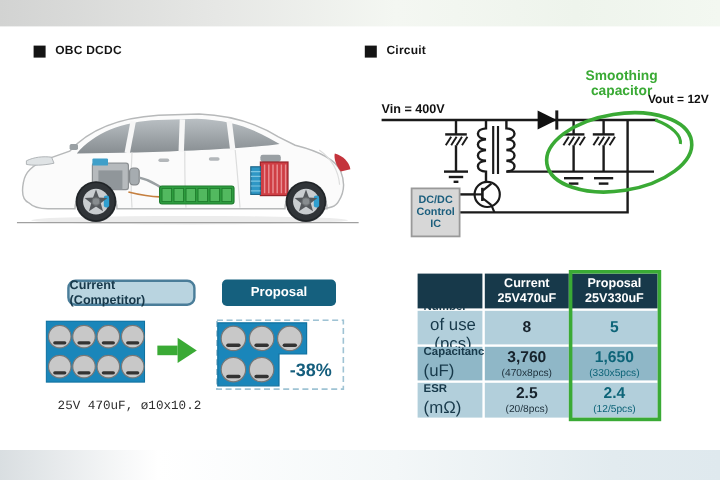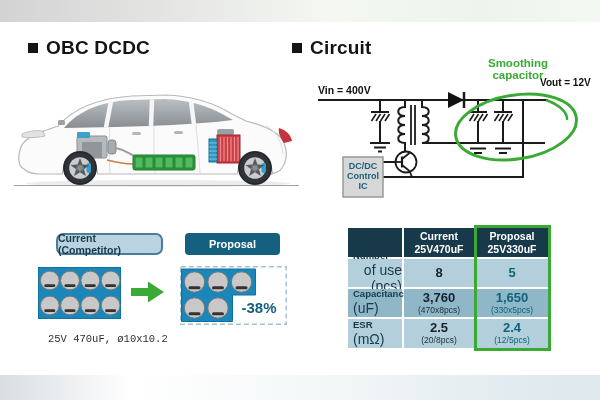--- a/index.html
+++ b/index.html
@@ -2,25 +2,25 @@
 <html><head>
 <meta charset="utf-8">
 <style>
   html,body{margin:0;padding:0;background:#fff;}
   .stage{position:relative;width:600px;height:400px;overflow:hidden;background:#ffffff;
          font-family:"Liberation Sans",sans-serif;-webkit-font-smoothing:antialiased;}
   .band-top{position:absolute;left:0;top:0;width:600px;height:22px;
     background:linear-gradient(90deg,#d2d3d2 0%,#e6e7e5 30%,#f4f7f2 55%,#eef4ec 80%,#f3f8f1 100%);}
   .band-bottom{position:absolute;left:0;top:375px;width:600px;height:25px;
     background:linear-gradient(90deg,#d9dee1 0%,#ffffff 22%,#f3f7f8 55%,#e2ebef 85%,#dfe9ee 100%);}
-  .heading{position:absolute;font-size:19px;font-weight:bold;color:#141414;letter-spacing:.2px;
+  .heading{position:absolute;font-size:10px;font-weight:bold;color:#141414;letter-spacing:.2px;
            display:flex;align-items:center;gap:8px;}
   .heading .sq{width:10px;height:10px;background:#141414;display:inline-block;}
   .h-left{left:28px;top:37px;}
-  .h-right{left:292px;top:37px;}
+  .h-right{left:304px;top:37px;}
 
   .car-svg{position:absolute;left:14px;top:70px;}
   .circuit-svg{position:absolute;left:310px;top:55px;}
 
   .badge-current{position:absolute;left:38px;top:233px;width:107px;height:22px;
     background:#b9d4e0;border:2px solid #4a7d99;border-radius:7px;box-sizing:border-box;
     display:flex;align-items:center;justify-content:center;
     font-size:10.5px;font-weight:bold;color:#17384a;margin-left:18px;}
   .badge-proposal{position:absolute;left:185px;top:233px;width:95px;height:22px;
     background:#15607e;border-radius:4px;box-sizing:border-box;
@@ -32,21 +32,21 @@
   .caption{position:absolute;font-size:10.5px;color:#2e2e2e;line-height:1.25;}
   .cap-current{left:48px;top:333px;font-family:Liberation Mono, monospace;}
   .cap-proposal{left:185px;top:328px;}
 
   .spec-table{position:absolute;left:348px;top:228px;width:200px;height:97px;
     display:grid;grid-template-columns:54px 70px 72px;grid-template-rows:29px 28px 28px 29px;
     gap:2px;background:#ffffff;}
   .spec-table .cell{display:flex;flex-direction:column;align-items:center;justify-content:center;
     text-align:center;line-height:1.15;}
   .cell.hdr{background:#17394a;color:#ffffff;font-size:10.5px;font-weight:bold;}
-  .cell.lbl{align-items:flex-start;text-align:right;padding-left:5px;box-sizing:border-box;
+  .cell.lbl{align-items:flex-start;text-align:center;padding-left:5px;box-sizing:border-box;
     color:#17394a;font-size:9.5px;font-weight:bold;}
   .cell.lbl .l2{font-weight:normal;font-size:14px;}
   .row-light{background:#b2cfdb;}
   .row-dark{background:#8fb7c7;}
   .cell .main{font-size:13px;font-weight:600;color:#16222c;}
   .cell .sub{font-size:8.5px;color:#1d2f3a;margin-top:0px;}
   .cell .sub:empty{display:none;}
   .cell.prop .main,.cell.prop .sub{color:#0d6478;}
   .prop-frame{position:absolute;left:474px;top:225px;width:77px;height:126px;
     border:3px solid #3aaa35;box-sizing:border-box;pointer-events:none;}

